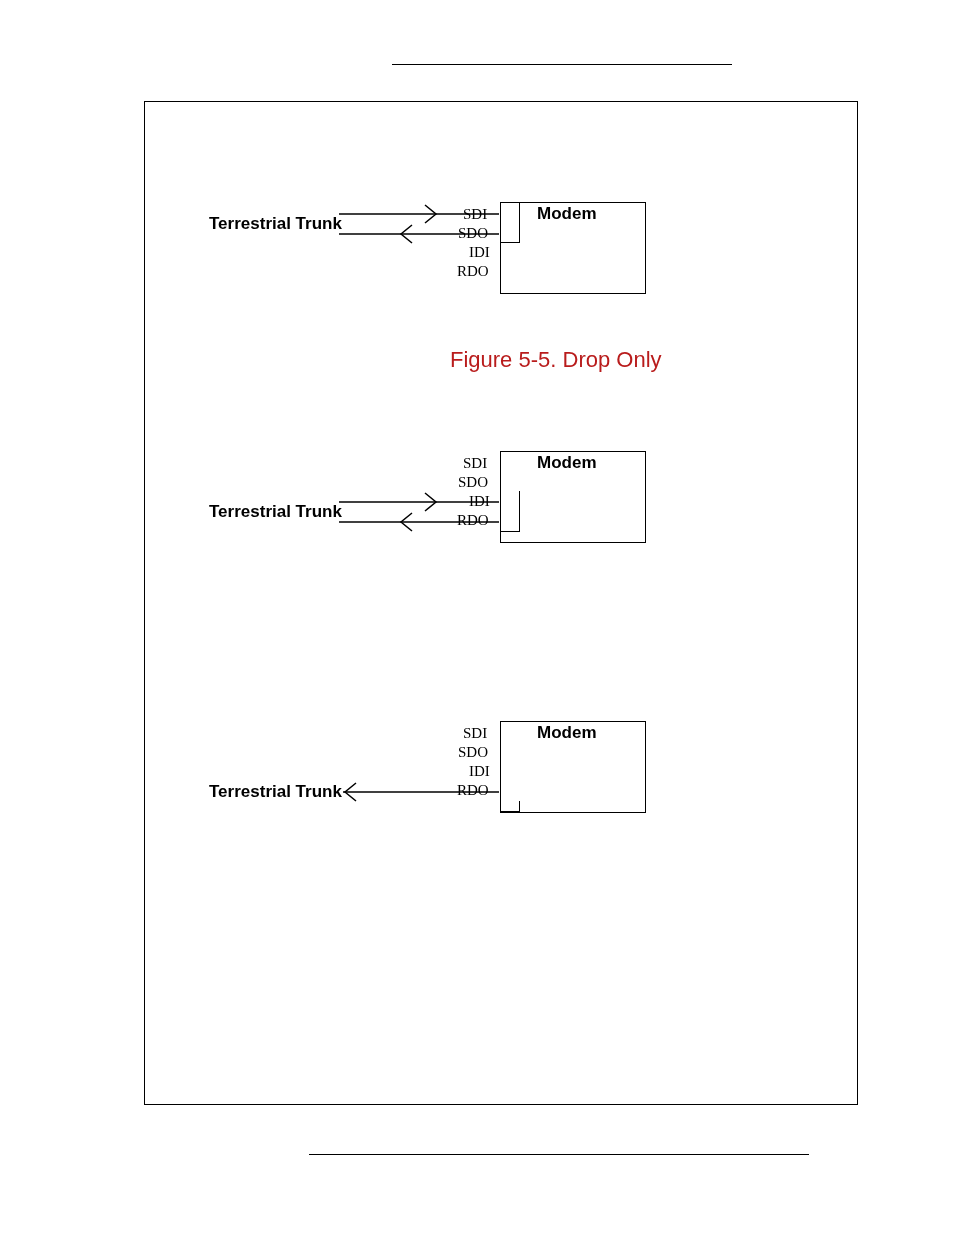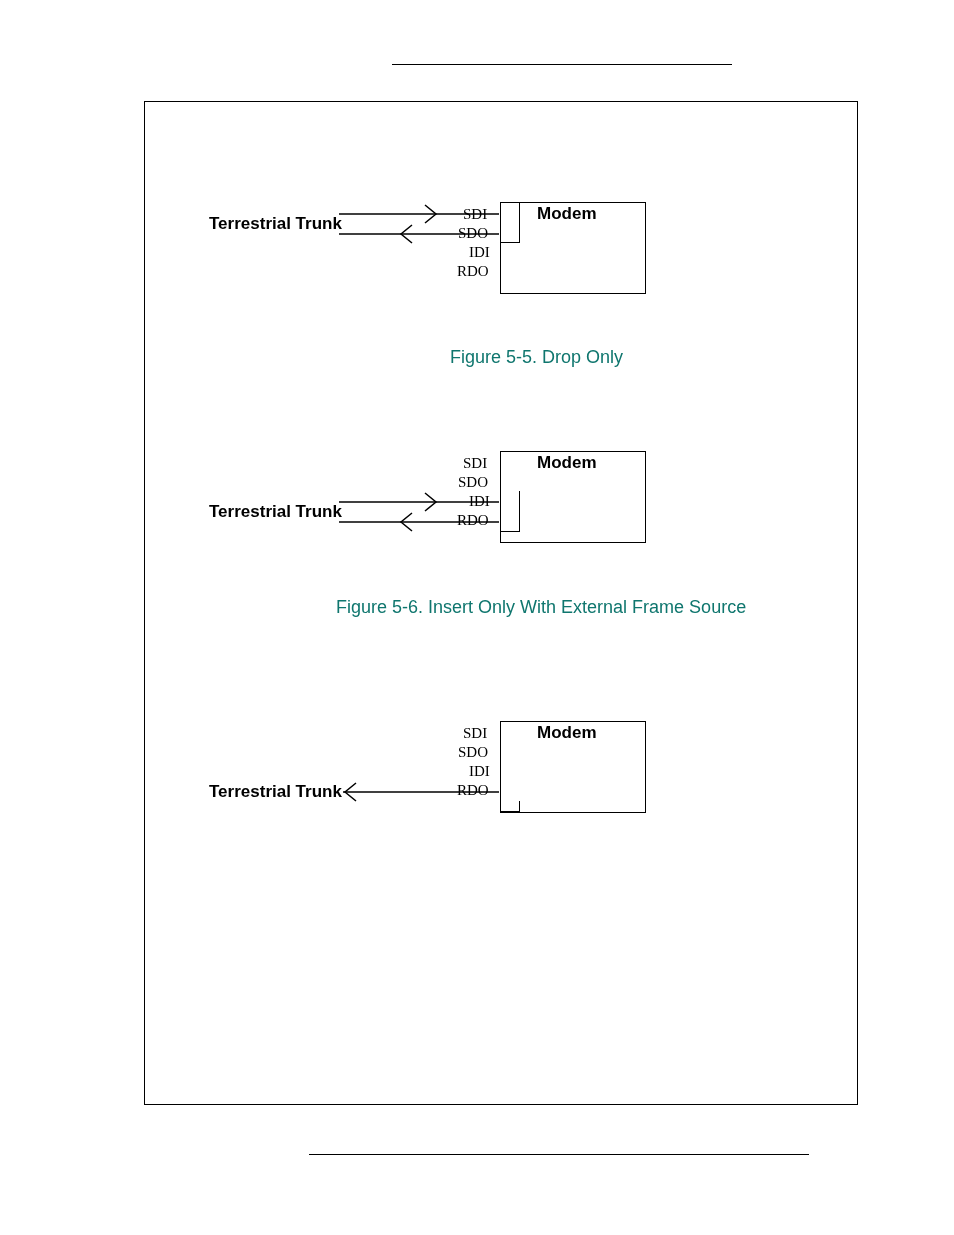--- a/index.html
+++ b/index.html
@@ -4,21 +4,21 @@
 <style>
   html,body{margin:0;padding:0;background:#fff;font-family:Arial,Helvetica,sans-serif;}
   .page{position:relative;width:920px;height:1235px;margin:6px auto;}
   .hr-top{position:absolute;left:375px;top:58px;width:340px;border-top:1px solid #000;}
   .hr-bot{position:absolute;left:292px;top:1148px;width:500px;border-top:1px solid #000;}
   .frame{position:absolute;left:127px;top:95px;width:712px;height:1002px;border:1px solid #000;}
   .abs{position:absolute;}
   .modembox{border:1px solid #000;}
   .txt{font-size:17px;color:#000;font-weight:bold;}
   .bold{font-weight:bold;}
-  .caption{font-size:18px;color:#0f766e;}
+  .caption{font-size:22px;color:#b91c1c;}
   .port{font-size:15px;font-family:Liberation Serif, serif;}
 </style>
 </head>
 <body>
 
 <div class="page">
   <div class="hr-top"></div>
   <div class="frame">
 
     <div class="abs modembox" style="left:355px;top:100px;width:144px;height:90px;"></div>
@@ -44,21 +44,20 @@
     <div class="abs port" style="left:313px;top:372px;">SDO</div>
     <div class="abs port" style="left:324px;top:391px;">IDI</div>
     <div class="abs port" style="left:312px;top:410px;">RDO</div>
     <div class="abs txt" style="left:64px;top:400px;">Terrestrial Trunk</div>
     <svg class="abs" style="left:194px;top:388px;" width="170" height="50">
       <line x1="0" y1="12" x2="160" y2="12" stroke="#000" stroke-width="1.5"></line>
       <polyline points="86,3 97,12 86,21" fill="none" stroke="#000" stroke-width="1.5"></polyline>
       <line x1="0" y1="32" x2="160" y2="32" stroke="#000" stroke-width="1.5"></line>
       <polyline points="73,23 62,32 73,41" fill="none" stroke="#000" stroke-width="1.5"></polyline>
     </svg>
-    <div class="abs caption" style="left:191px;top:495px;">Figure 5-6.  Insert Only With External Frame Source</div>
 
     <div class="abs modembox" style="left:355px;top:619px;width:144px;height:90px;"></div>
     <div class="abs bold txt" style="left:392px;top:621px;">Modem</div>
     <div class="abs modembox" style="left:355px;top:699px;width:19px;height:10px;border-top:none;border-left:none;"></div>
     <div class="abs port" style="left:318px;top:623px;">SDI</div>
     <div class="abs port" style="left:313px;top:642px;">SDO</div>
     <div class="abs port" style="left:324px;top:661px;">IDI</div>
     <div class="abs port" style="left:312px;top:680px;">RDO</div>
     <div class="abs txt" style="left:64px;top:680px;">Terrestrial Trunk</div>
     <svg class="abs" style="left:194px;top:678px;" width="170" height="30">

